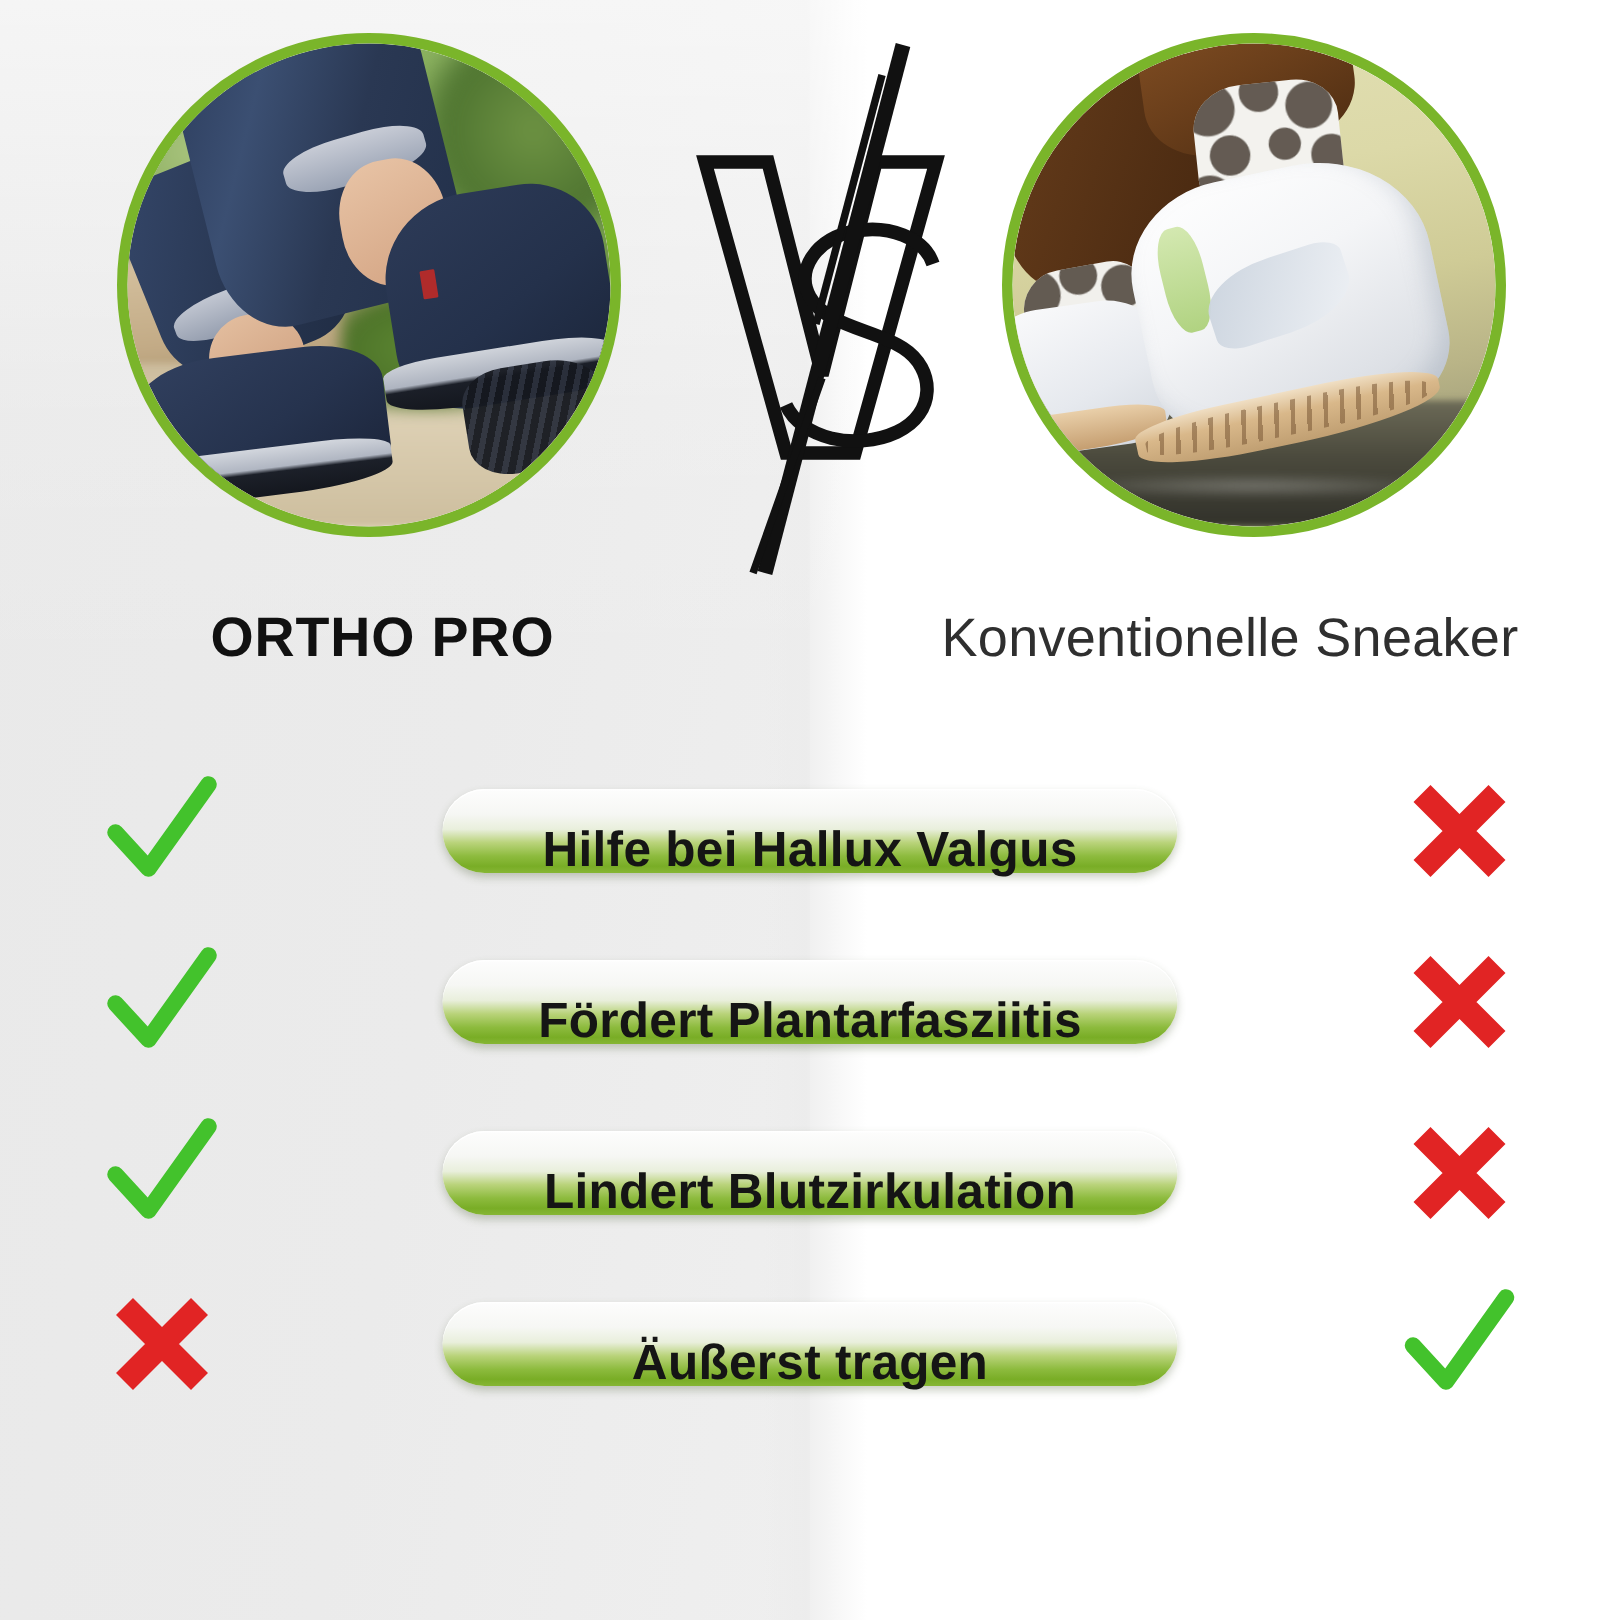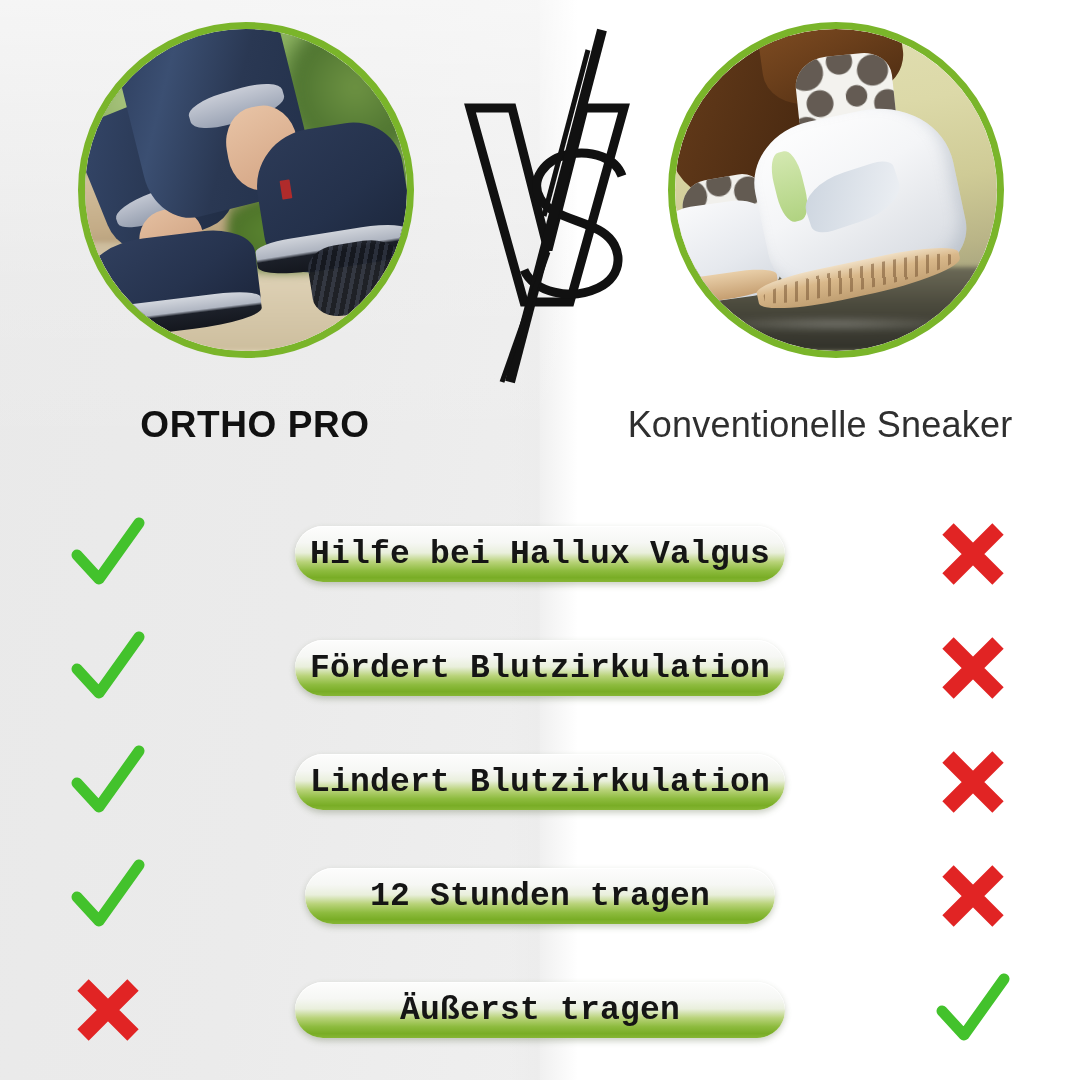--- a/index.html
+++ b/index.html
@@ -128,24 +128,24 @@
   .head{position:absolute;text-align:center;}
   .head-left{left:30px;top:404px;width:450px;font-size:37px;font-weight:800;color:#111111;letter-spacing:.6px;}
   .head-right{left:580px;top:404px;width:480px;font-size:36px;font-weight:400;color:#2f2f2f;letter-spacing:.2px;}
 
   
   .rows{position:absolute;left:0;top:497px;width:1080px;}
   .row{position:relative;height:114px;display:flex;align-items:center;}
   .mark{width:215px;display:flex;align-items:center;justify-content:center;}
   .mark svg{display:block;}
   .pillwrap{flex:1;display:flex;align-items:center;justify-content:center;}
-  .pill{position:relative;height:56px;border-radius:30px;display:flex;align-items:center;justify-content:center;
+  .pill{position:relative;height:56px;border-radius:30px;display:flex;align-items:flex-end;justify-content:center;
     padding:0 30px;box-sizing:border-box;
     background:linear-gradient(180deg,#fdfdfd 0%,#f6f7f4 30%,#e9efdc 48%,#b9d37a 64%,#8dbb3e 80%,#79ad26 92%,#86b634 100%);
-    box-shadow:0 3px 6px rgba(80,95,55,.30), inset 0 1px 0 rgba(255,255,255,.95);font-family:Liberation Mono, monospace;}
+    box-shadow:0 3px 6px rgba(80,95,55,.30), inset 0 1px 0 rgba(255,255,255,.95);}
   .pill span{font-size:33px;font-weight:700;color:#151515;white-space:nowrap;line-height:1;letter-spacing:.2px;}
   .row-1 .pill{width:490px;} .row-2 .pill{width:490px;} .row-3 .pill{width:490px;}
   .row-4 .pill{width:470px;} .row-5 .pill{width:490px;}
 </style>
 </head>
 <body>
 
 <div class="stage">
 
   <div class="bg-left"></div>
@@ -238,21 +238,21 @@
     </div>
 
     <div class="row row-2">
       <div class="mark">
         <svg width="78" height="74" viewBox="0 0 78 74">
           <path d="M8 38 L30 62 L70 6" fill="none" stroke="#43c22c" stroke-width="11" stroke-linecap="round" stroke-linejoin="round"></path>
         </svg>
       </div>
       <div class="pillwrap">
         <div class="pill">
-          <span>Fördert Blutzirkulation</span>
+          <span>Fördert Plantarfasziitis</span>
         </div>
       </div>
       <div class="mark">
         <svg width="70" height="70" viewBox="0 0 70 70">
           <path d="M10 10 L60 60 M60 10 L10 60" fill="none" stroke="#e12424" stroke-width="16" stroke-linecap="butt"></path>
         </svg>
       </div>
     </div>
 
     <div class="row row-3">
@@ -266,37 +266,20 @@
           <span>Lindert Blutzirkulation</span>
         </div>
       </div>
       <div class="mark">
         <svg width="70" height="70" viewBox="0 0 70 70">
           <path d="M10 10 L60 60 M60 10 L10 60" fill="none" stroke="#e12424" stroke-width="16" stroke-linecap="butt"></path>
         </svg>
       </div>
     </div>
 
-    <div class="row row-4">
-      <div class="mark">
-        <svg width="78" height="74" viewBox="0 0 78 74">
-          <path d="M8 38 L30 62 L70 6" fill="none" stroke="#43c22c" stroke-width="11" stroke-linecap="round" stroke-linejoin="round"></path>
-        </svg>
-      </div>
-      <div class="pillwrap">
-        <div class="pill">
-          <span>12 Stunden tragen</span>
-        </div>
-      </div>
-      <div class="mark">
-        <svg width="70" height="70" viewBox="0 0 70 70">
-          <path d="M10 10 L60 60 M60 10 L10 60" fill="none" stroke="#e12424" stroke-width="16" stroke-linecap="butt"></path>
-        </svg>
-      </div>
-    </div>
 
     <div class="row row-5">
       <div class="mark">
         <svg width="70" height="70" viewBox="0 0 70 70">
           <path d="M10 10 L60 60 M60 10 L10 60" fill="none" stroke="#e12424" stroke-width="16" stroke-linecap="butt"></path>
         </svg>
       </div>
       <div class="pillwrap">
         <div class="pill">
           <span>Äußerst tragen</span>

